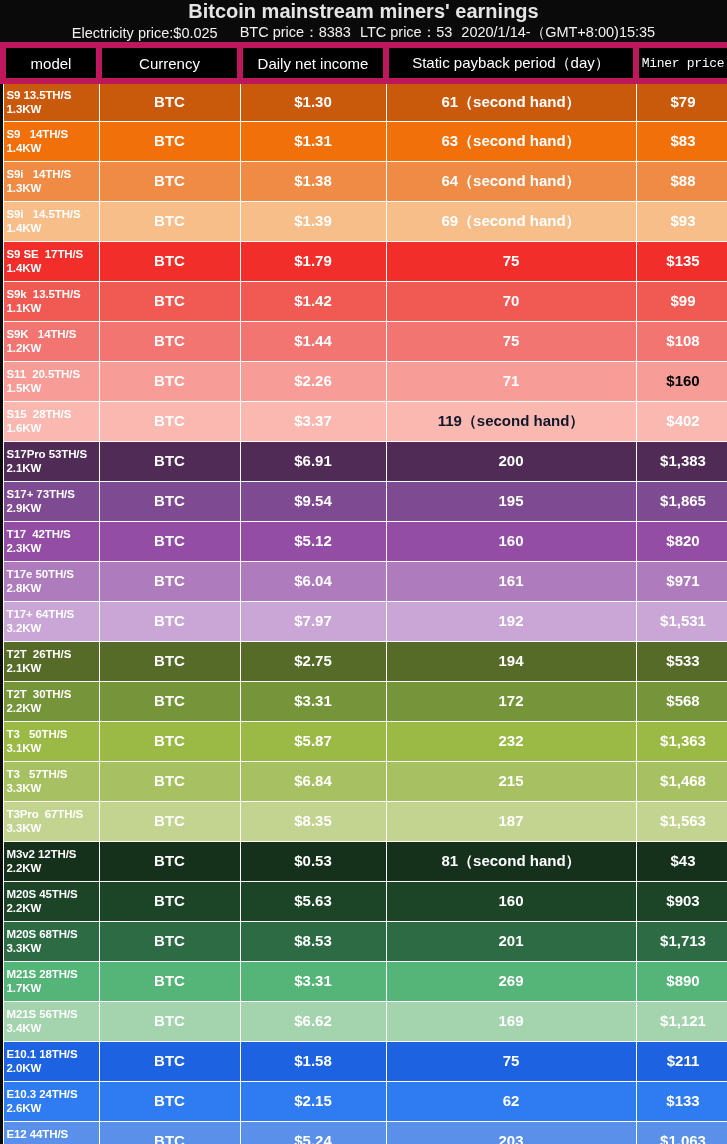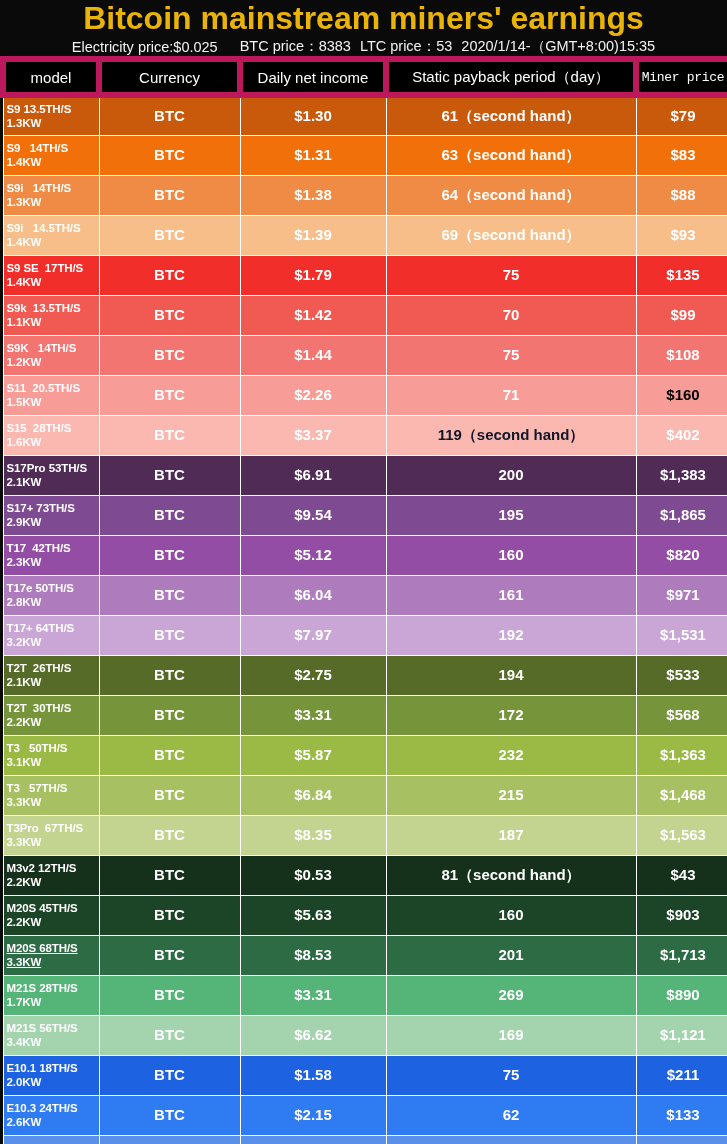--- a/index.html
+++ b/index.html
@@ -25,23 +25,23 @@
 
   
   .title-bar {
     height: 44px;
     display: flex;
     align-items: center;
     justify-content: center;
     background: #0a0a0a;
   }
   .title-bar .title {
-    font-size: 32px;
+    font-size: 20px;
     font-weight: bold;
-    color: #eab308;
+    color: #e5e5e5;
     letter-spacing: 0px;
     white-space: nowrap;
   }
   .subtitle-bar {
     height: 32px;
     display: flex;
     align-items: center;
     justify-content: center;
     background: #0a0a0a;
     gap: 0px;
@@ -290,21 +290,21 @@
             <td style="color: rgb(255, 255, 255);">$43</td>
           </tr>
           <tr style="background: rgb(28, 69, 39);">
             <td class="model" style="color: rgb(255, 255, 255);"><span>M20S 45TH/S</span><span class="spec">2.2KW</span></td>
             <td style="color: rgb(255, 255, 255);">BTC</td>
             <td style="color: rgb(255, 255, 255);">$5.63</td>
             <td class="payback" style="color: rgb(255, 255, 255);">160</td>
             <td style="color: rgb(255, 255, 255);">$903</td>
           </tr>
           <tr style="background: rgb(45, 107, 69);">
-            <td class="model" style="color: rgb(255, 255, 255); text-decoration: underline;"><span>M20S 68TH/S</span><span class="spec">3.3KW</span></td>
+            <td class="model" style="color: rgb(255, 255, 255);"><span>M20S 68TH/S</span><span class="spec">3.3KW</span></td>
             <td style="color: rgb(255, 255, 255);">BTC</td>
             <td style="color: rgb(255, 255, 255);">$8.53</td>
             <td class="payback" style="color: rgb(255, 255, 255);">201</td>
             <td style="color: rgb(255, 255, 255);">$1,713</td>
           </tr>
           <tr style="background: rgb(85, 180, 120);">
             <td class="model" style="color: rgb(255, 255, 255);"><span>M21S 28TH/S</span><span class="spec">1.7KW</span></td>
             <td style="color: rgb(255, 255, 255);">BTC</td>
             <td style="color: rgb(255, 255, 255);">$3.31</td>
             <td class="payback" style="color: rgb(255, 255, 255);">269</td>

